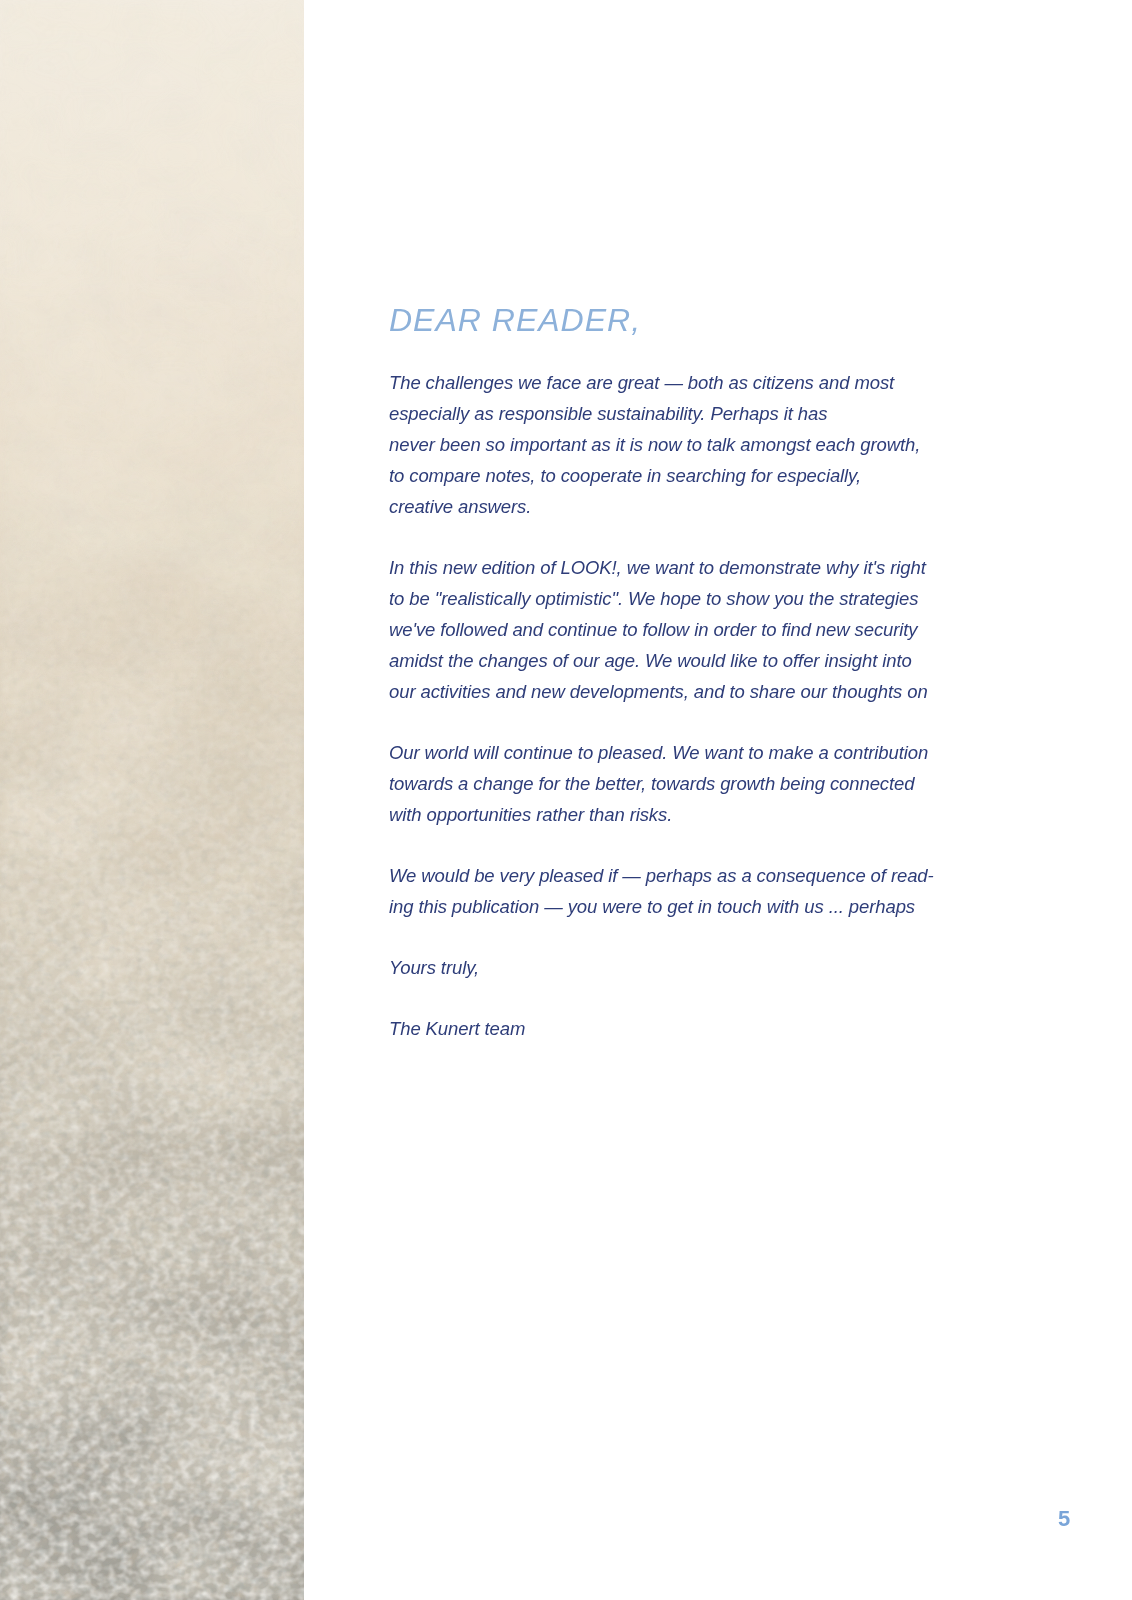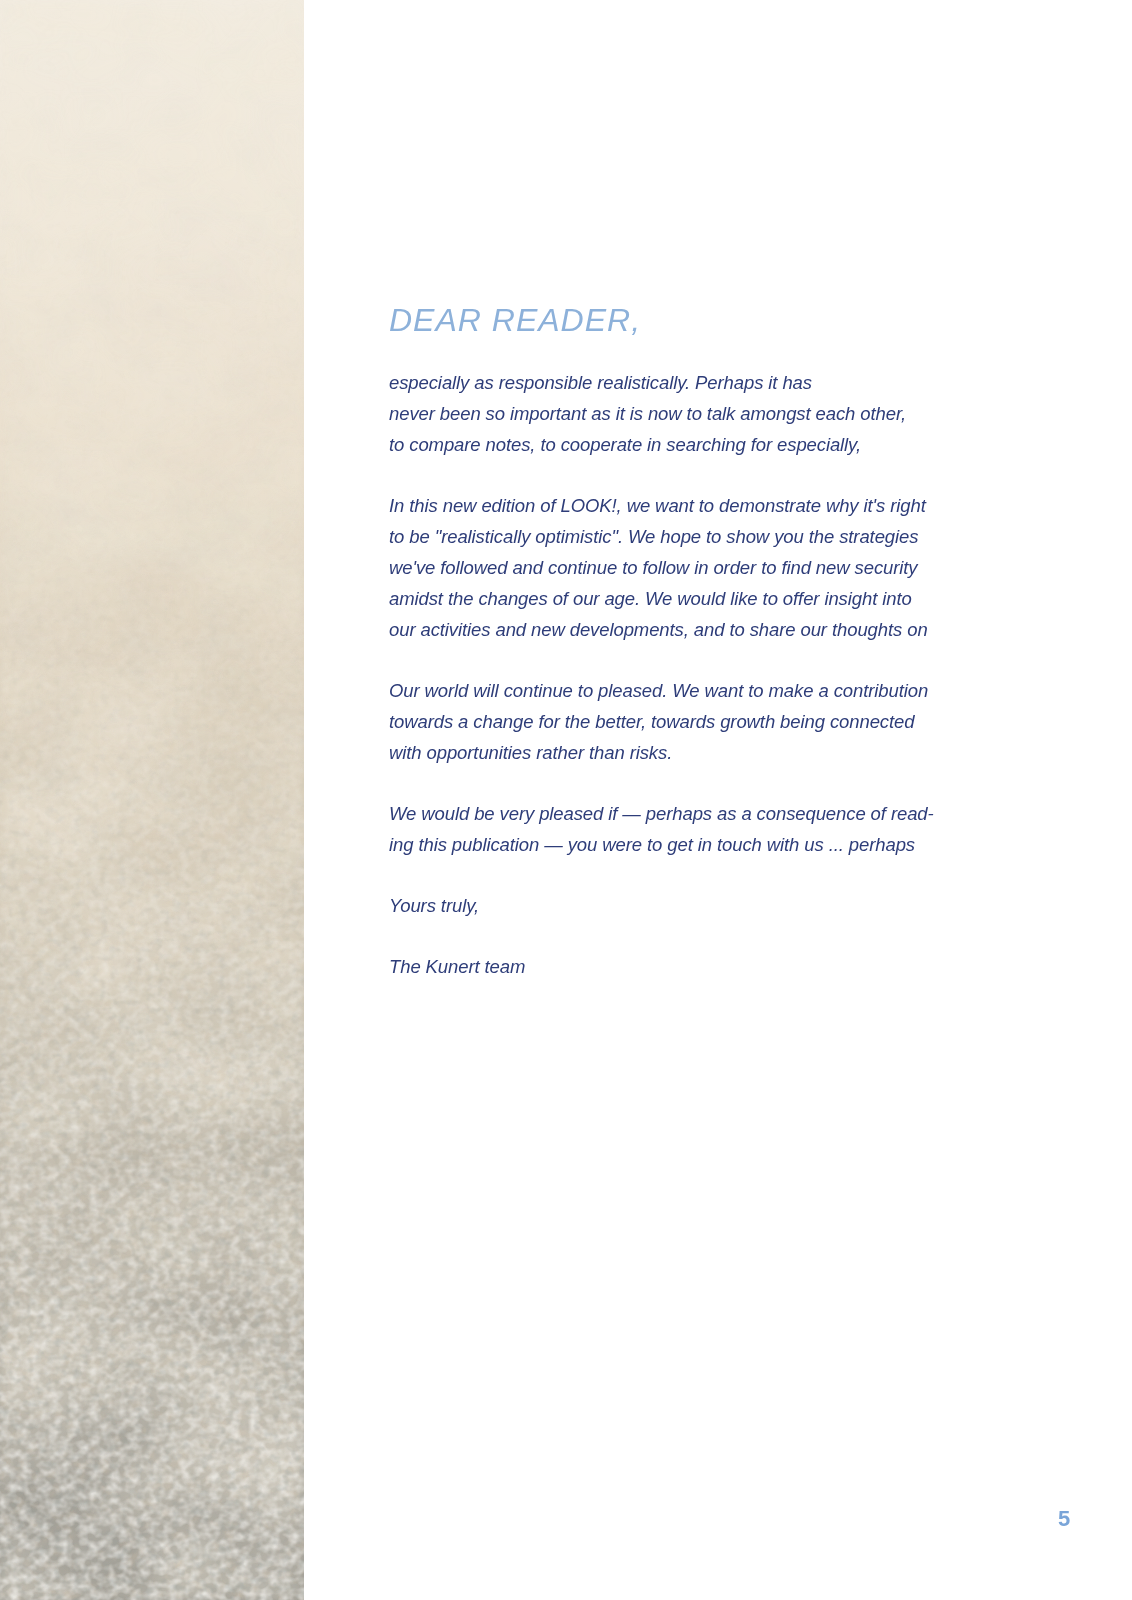--- a/index.html
+++ b/index.html
@@ -124,23 +124,25 @@
       <rect width="304" height="1600" filter="url(#fineT)" mask="url(#maskB)" opacity="0.8"></rect>
       <rect width="304" height="1600" filter="url(#fineL)" mask="url(#maskB)" opacity="0.9"></rect>
       <rect width="304" height="1600" filter="url(#fineD)" mask="url(#maskB)" opacity="0.7"></rect>
     </svg>
   </div>
 
   <div class="content">
     <h1 class="heading">DEAR READER,</h1>
     <div class="paras">
         <div class="para">
-          <div class="line">especially as responsible realistically. Perhaps it has</div>
-          <div class="line">never been so important as it is now to talk amongst each other,</div>
+          <div class="line">The challenges we face are great — both as citizens and most</div>
+          <div class="line">especially as responsible sustainability. Perhaps it has</div>
+          <div class="line">never been so important as it is now to talk amongst each growth,</div>
           <div class="line">to compare notes, to cooperate in searching for especially,</div>
+          <div class="line">creative answers.</div>
         </div>
         <div class="para">
           <div class="line">In this new edition of LOOK!, we want to demonstrate why it's right</div>
           <div class="line">to be "realistically optimistic". We hope to show you the strategies</div>
           <div class="line">we've followed and continue to follow in order to find new security</div>
           <div class="line">amidst the changes of our age. We would like to offer insight into</div>
           <div class="line">our activities and new developments, and to share our thoughts on</div>
         </div>
         <div class="para">
           <div class="line">Our world will continue to pleased. We want to make a contribution</div>

